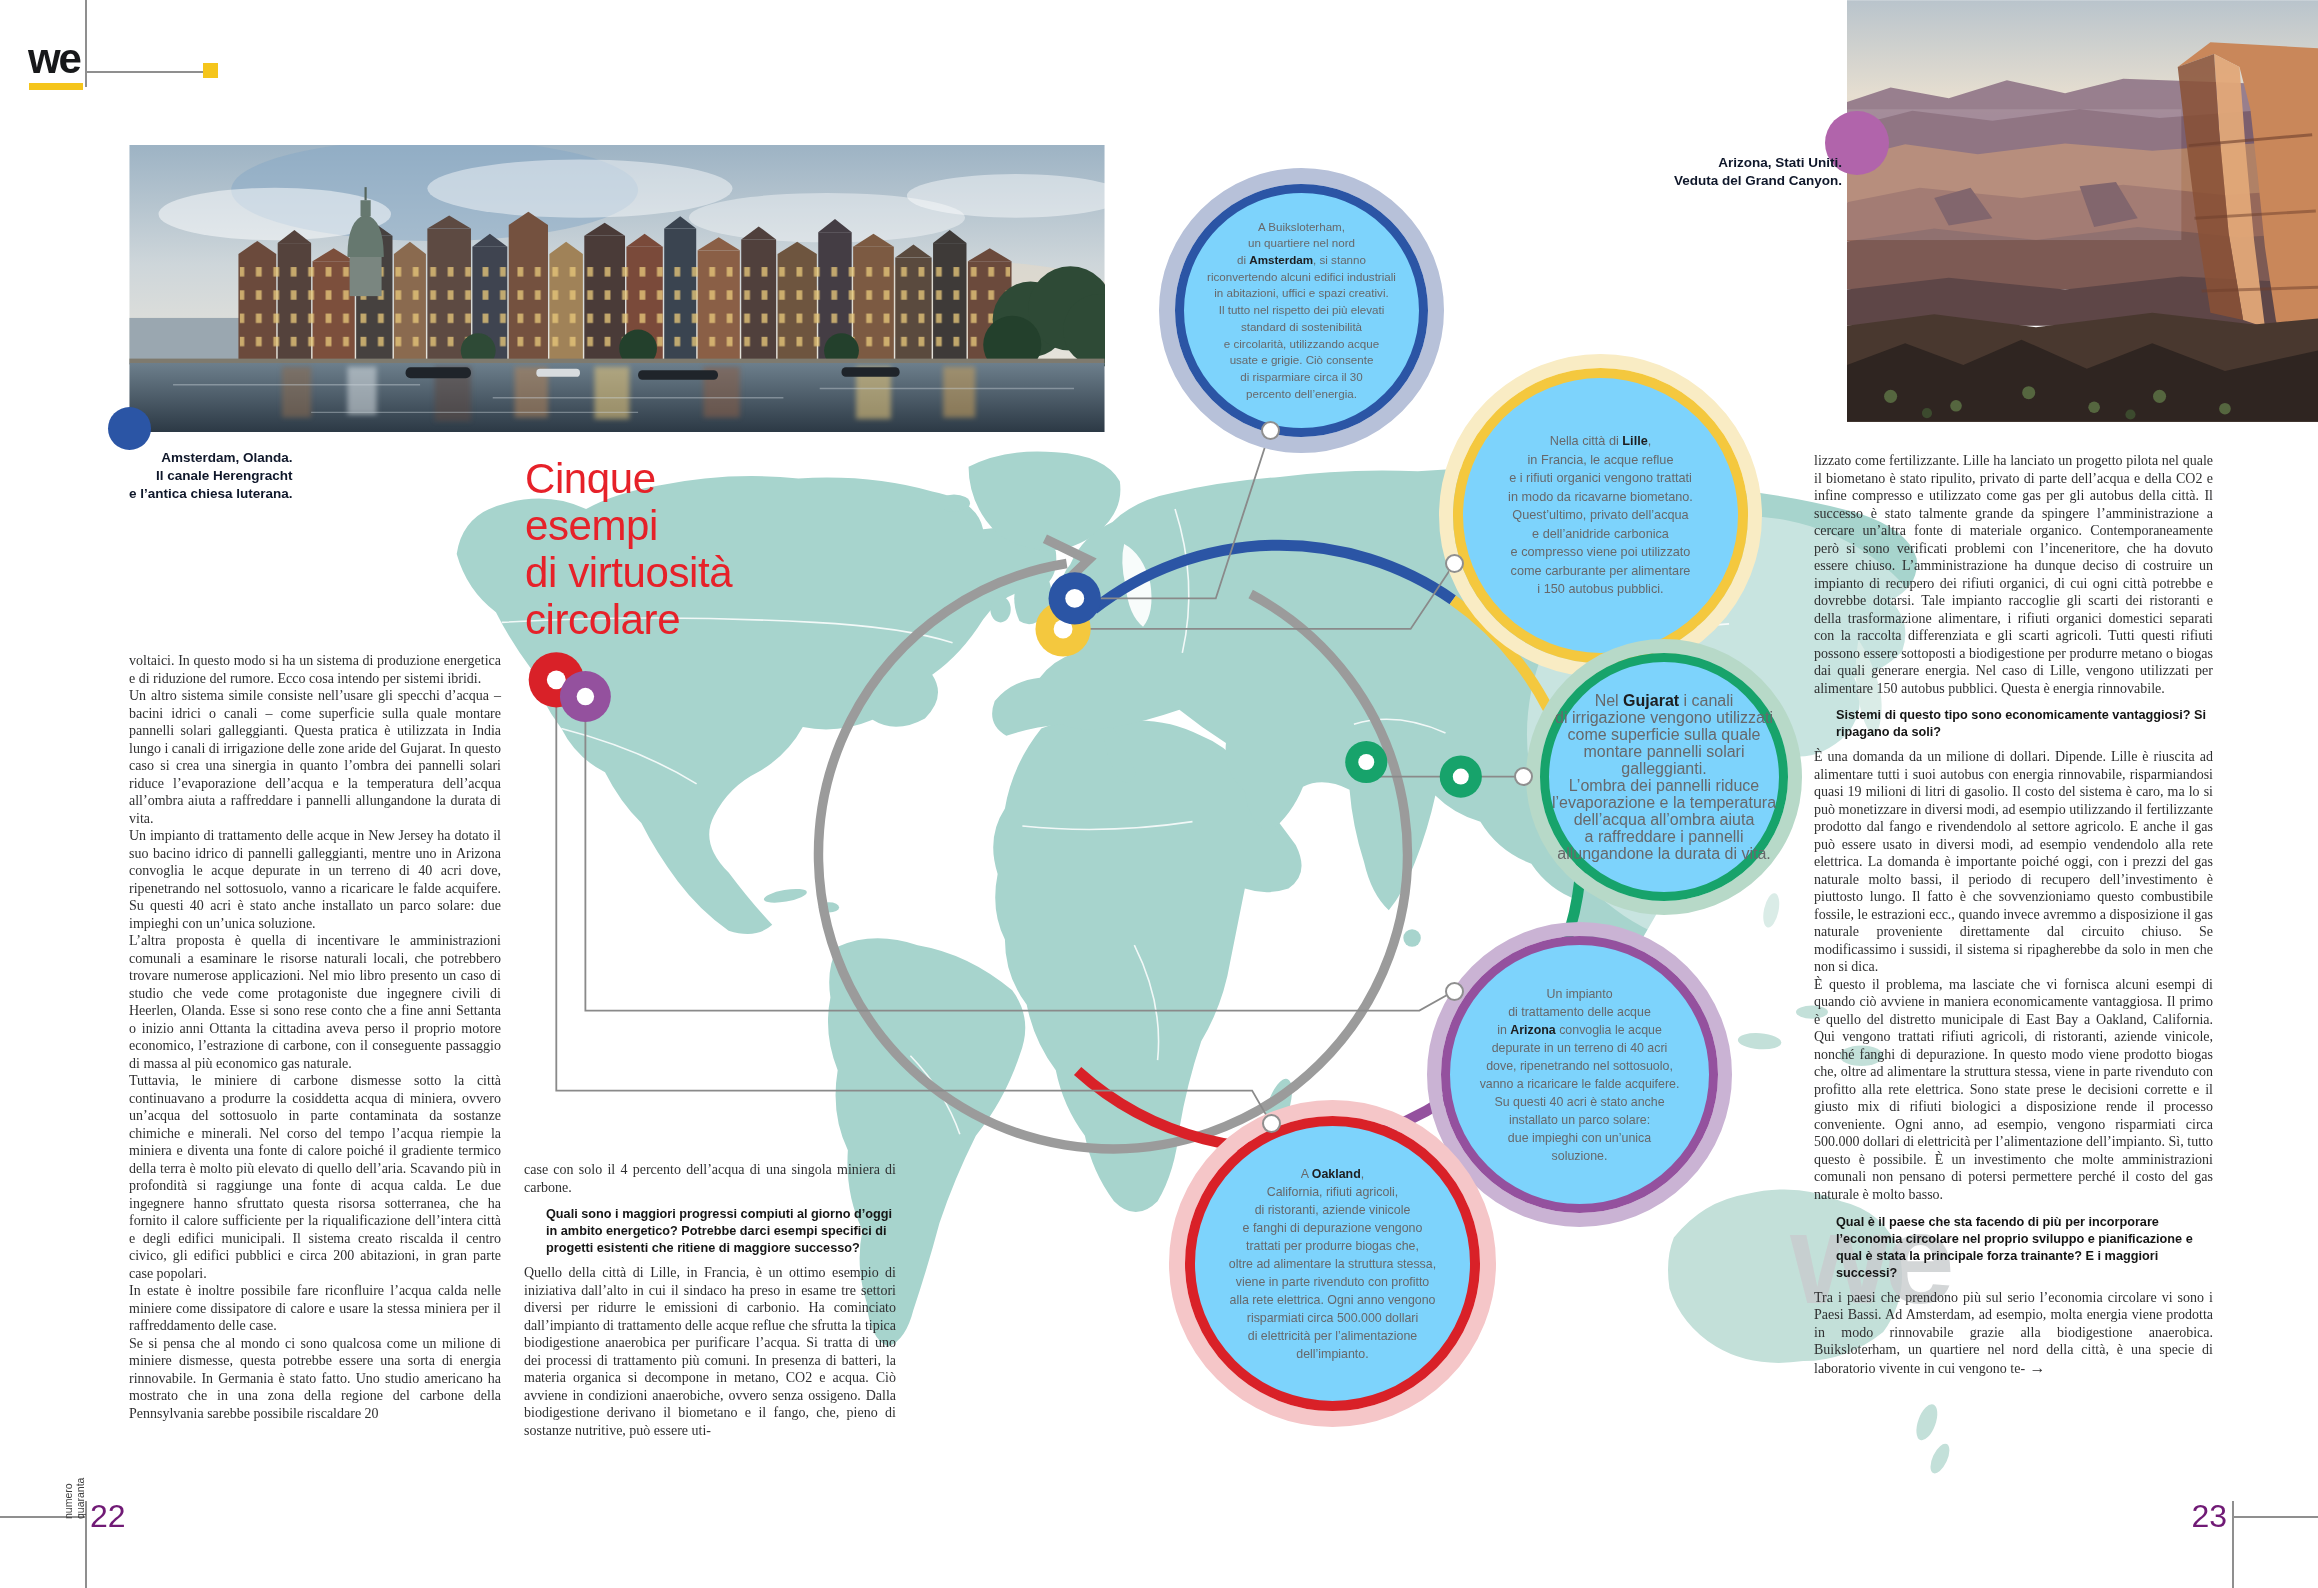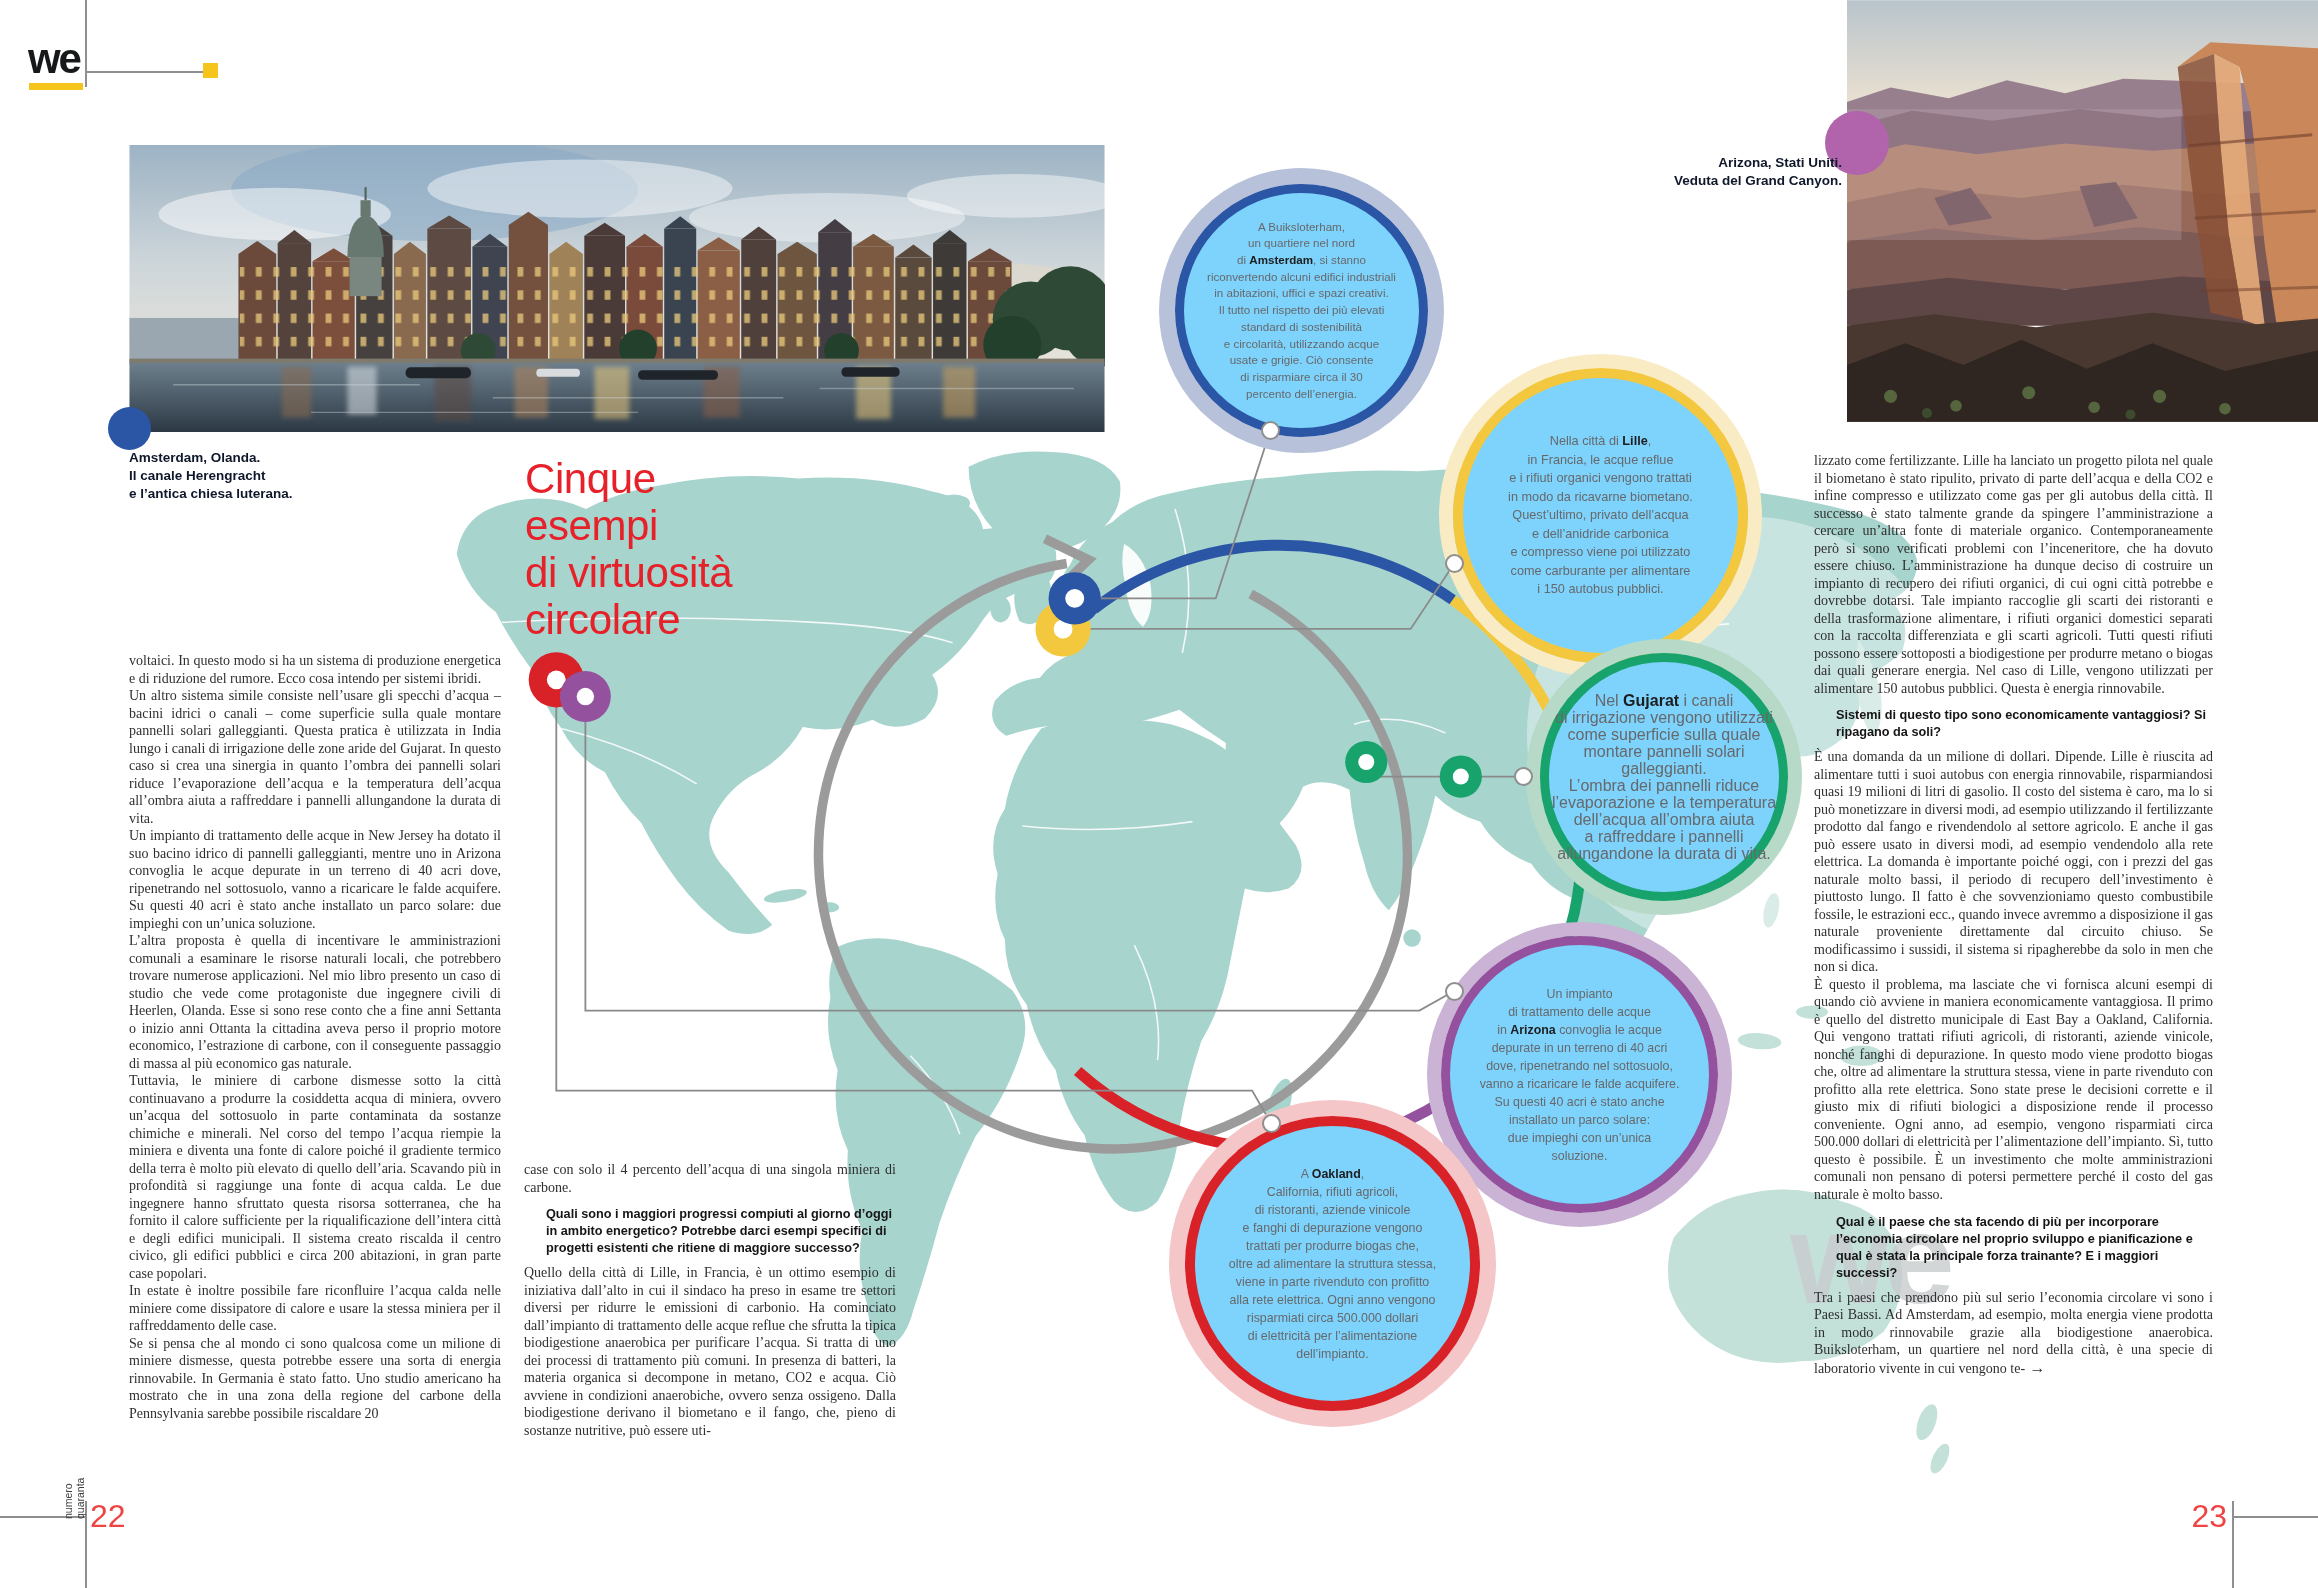--- a/index.html
+++ b/index.html
@@ -14,21 +14,21 @@
 
   
   .photo{position:absolute;z-index:1;}
   .photo svg{display:block;}
   .photo-ams{left:129px;top:145px;width:976px;height:287px;}
   .photo-canyon{left:1847px;top:0;width:471px;height:422px;}
   .photo-dot{position:absolute;border-radius:50%;z-index:2;}
   .dot-ams{left:108px;top:407px;width:43px;height:43px;background:var(--c-blue);}
   .dot-canyon{left:1825px;top:111px;width:64px;height:64px;background:var(--dot-purple);}
   .photo-caption{position:absolute;font-weight:bold;font-size:13.5px;line-height:18px;color:#0f172a;z-index:5;}
-  .cap-ams{left:129px;top:449px;}
+  .cap-ams{left:129px;top:449px;text-align:right;}
   .cap-canyon{right:477px;top:154px;text-align:right;}
 
   
   .article-title{position:absolute;left:525px;top:455px;z-index:3;color:var(--title-red);font-size:42px;line-height:47px;letter-spacing:-0.4px;}
 
   
   .map-wrap{position:absolute;left:407px;top:429px;width:1571px;height:1047px;z-index:1;}
   .land{fill:var(--map-teal);}
   .land2{fill:var(--map-teal-light);}
   .sea{fill:#ffffff;opacity:.92;}
@@ -68,21 +68,21 @@
   .pblock{margin:0;font-size:14px;line-height:17.5px;}
   .qblock{margin:10.2px 0 7.3px 0;padding-left:22px;font-family:"Liberation Sans",sans-serif;font-weight:bold;font-size:12.7px;line-height:17px;color:#151515;text-align:left;}
   .endarrow{font-family:"Liberation Sans",sans-serif;font-size:16px;white-space:nowrap;}
 
   
   .corner-rule{position:absolute;background:#8f8f8f;z-index:5;}
   .rule-h-left{left:0;top:1516px;width:86px;height:1.5px;}
   .rule-v-left{left:85px;top:1501px;width:1.5px;height:87px;}
   .rule-h-right{left:2233px;top:1516px;width:86px;height:1.5px;}
   .rule-v-right{left:2232px;top:1501px;width:1.5px;height:87px;}
-  .page-num{position:absolute;font-size:32px;color:#ef4444;z-index:5;line-height:1;}
+  .page-num{position:absolute;font-size:32px;color:#701a75;z-index:5;line-height:1;}
   .pn-left{left:90px;top:1500px;}
   .pn-right{left:2173px;top:1500px;width:54px;text-align:right;}
   .issue-label{position:absolute;left:63px;top:1519px;transform:rotate(-90deg);transform-origin:top left;font-size:10.5px;line-height:11.6px;color:#3c3c3c;z-index:5;}
 </style>
 </head>
 <body>
 
 <div class="spread">
 
   <div class="logo">we</div>

